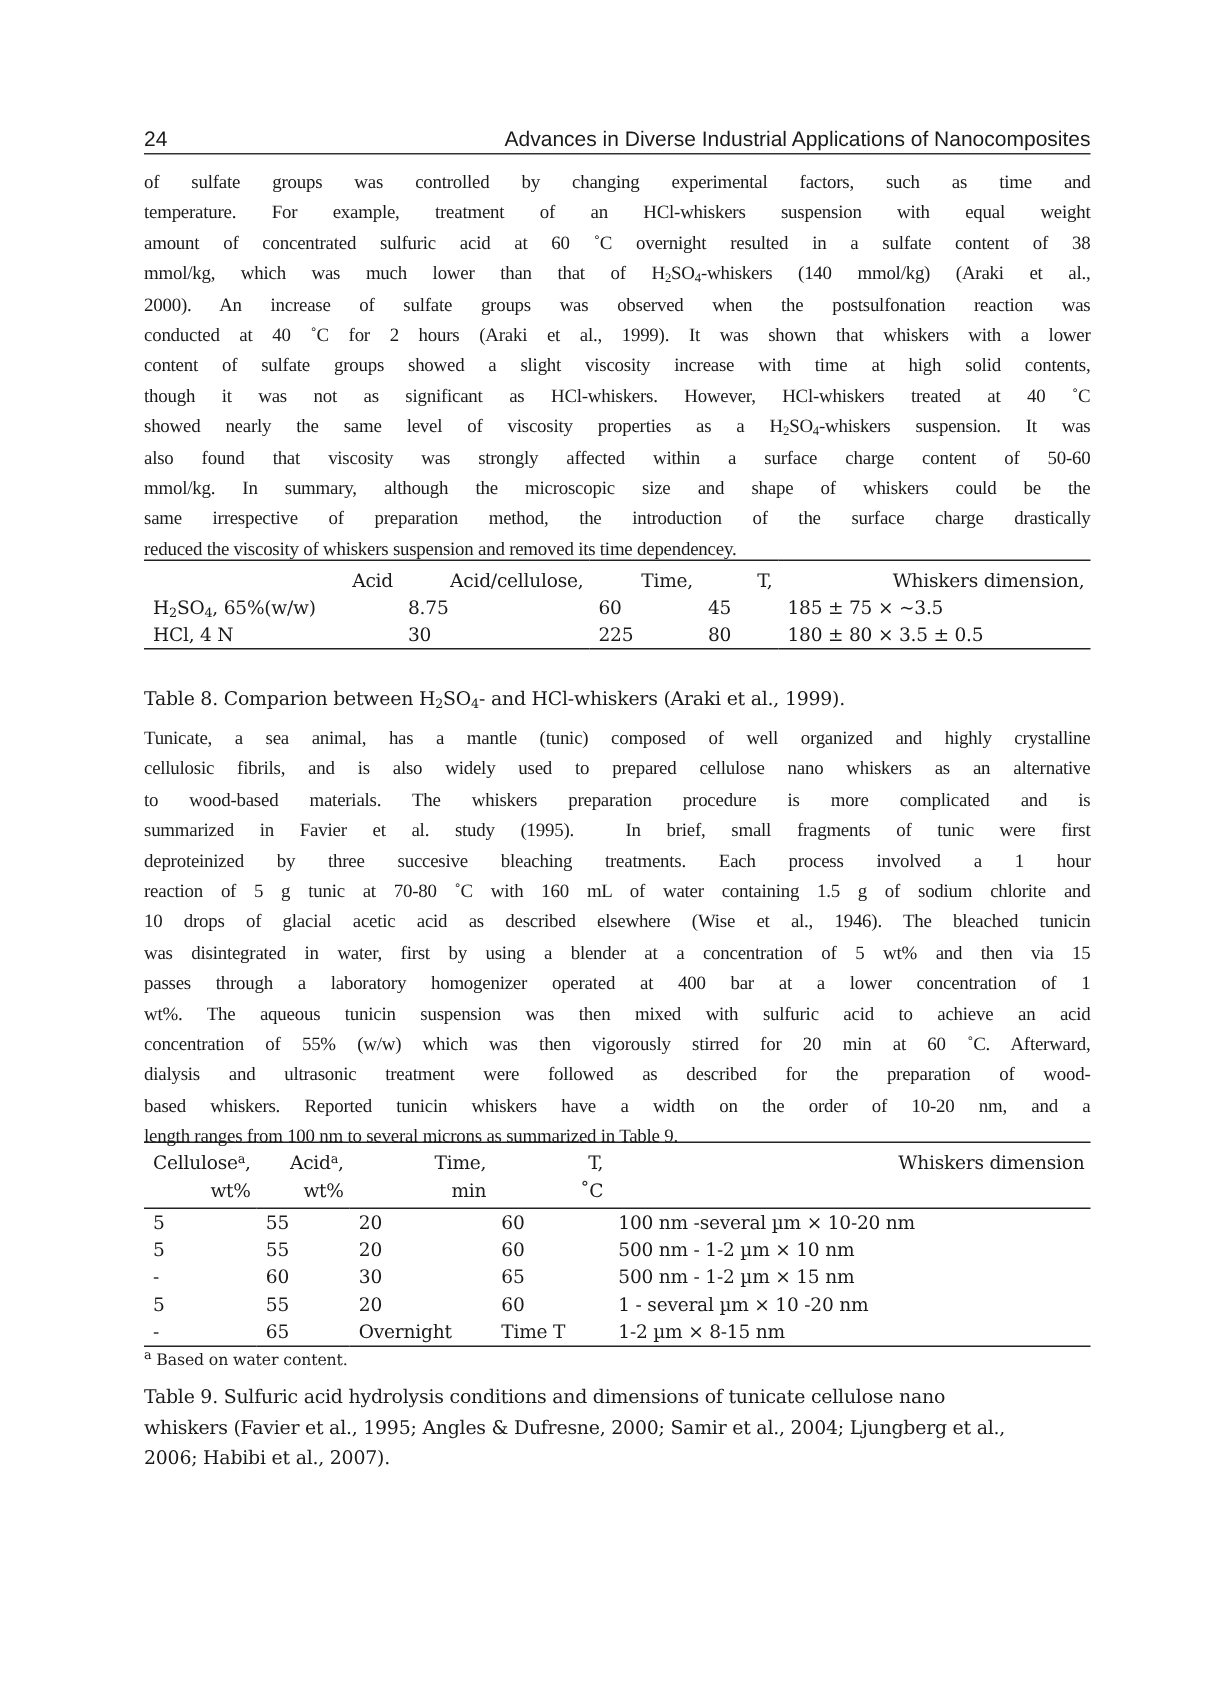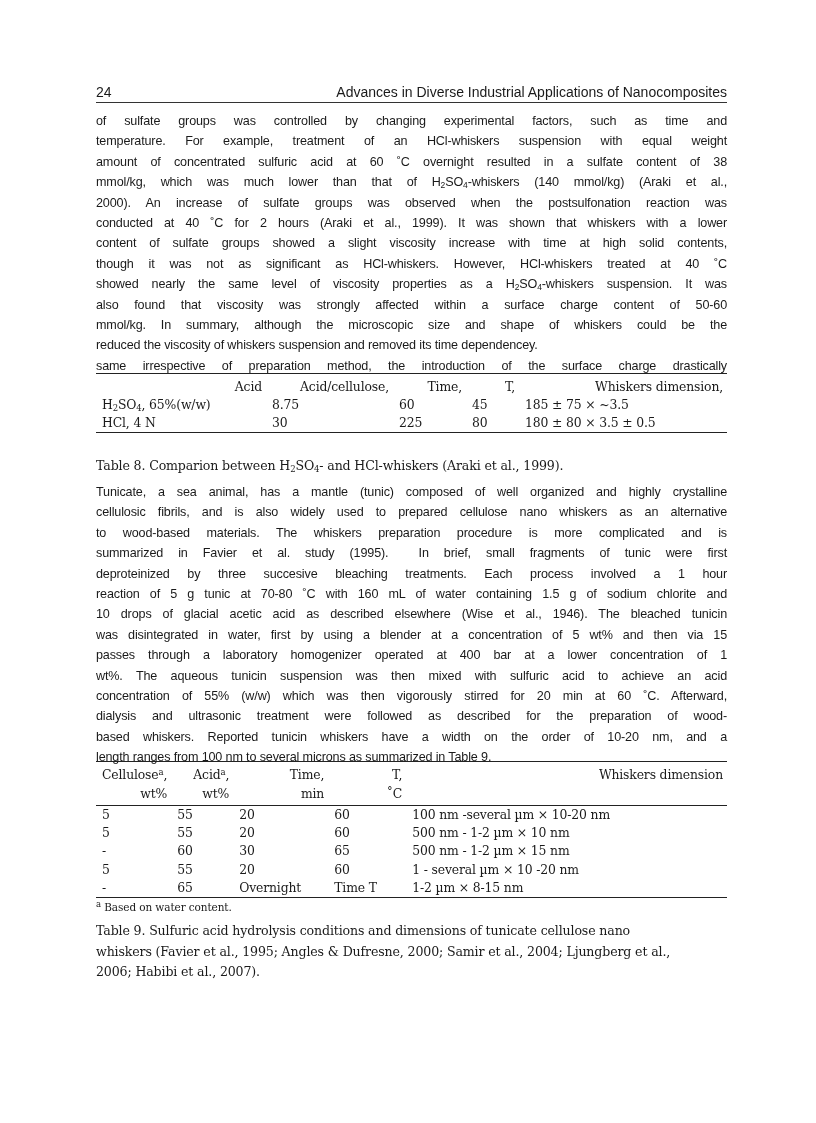--- a/index.html
+++ b/index.html
@@ -1,20 +1,20 @@
 <!DOCTYPE html>
 <html><head>
 <meta charset="utf-8">
 <style>
   html, body { margin: 0; padding: 0; background: #ffffff; }
   body { width: 816px; height: 1123px; position: relative; overflow: hidden; color: #1a1a1a; }
   .page-header { position: absolute; left: 96px; top: 82px; width: 631px; height: 20px; border-bottom: 1.5px solid #333; font-family: "Liberation Sans", "DejaVu Sans", sans-serif; font-size: 14px; }
   .page-number { position: absolute; left: 0; top: 2px; }
   .running-title { position: absolute; right: 0; top: 2px; }
-  .body-text { position: absolute; left: 96px; width: 631px; font-family: Liberation Sans, sans-serif; font-size: 12.6px; line-height: 20.4px; text-align: justify; letter-spacing: -0.15px; }
+  .body-text { position: absolute; left: 96px; width: 631px; font-family: Liberation Serif, serif; font-size: 12.6px; line-height: 20.4px; text-align: justify; letter-spacing: -0.15px; }
   .line { display: block; white-space: nowrap; text-align-last: justify; text-align: justify; }
   .line.last { text-align-last: left; }
   sub, sup { font-size: 8.5px; line-height: 0; }
   sub { vertical-align: -2px; }
   sup { vertical-align: 4px; }
   table.data { position: absolute; left: 96px; width: 631px; border-collapse: collapse; font-family: "DejaVu Serif", "Liberation Serif", serif; font-size: 12.4px; letter-spacing: -0.15px; }
   table.data thead tr.h1 th { border-top: 1.5px solid #222; padding-top: 3px; }
   table.data thead tr.h2 th { border-bottom: 1.2px solid #222; padding-bottom: 2px; }
   table.data th { font-weight: normal; text-align: right; padding: 0 4px 0 6px; line-height: 19px; vertical-align: top; }
   table.data td { padding: 0 4px 0 6px; line-height: 18.2px; text-align: left; white-space: nowrap; }
@@ -35,22 +35,22 @@
   <span class="line">temperature. For example, treatment of an HCl-whiskers suspension with equal weight</span>
   <span class="line">amount of concentrated sulfuric acid at 60 ˚C overnight resulted in a sulfate content of 38</span>
   <span class="line"><span>mmol/kg, which was much lower than that of H</span><sub>2</sub><span>SO</span><sub>4</sub><span>-whiskers (140 mmol/kg) (Araki et al.,</span></span>
   <span class="line">2000). An increase of sulfate groups was observed when the postsulfonation reaction was</span>
   <span class="line">conducted at 40 ˚C for 2 hours (Araki et al., 1999). It was shown that whiskers with a lower</span>
   <span class="line">content of sulfate groups showed a slight viscosity increase with time at high solid contents,</span>
   <span class="line">though it was not as significant as HCl-whiskers. However, HCl-whiskers treated at 40 ˚C</span>
   <span class="line"><span>showed nearly the same level of viscosity properties as a H</span><sub>2</sub><span>SO</span><sub>4</sub><span>-whiskers suspension. It was</span></span>
   <span class="line">also found that viscosity was strongly affected within a surface charge content of 50-60</span>
   <span class="line">mmol/kg. In summary, although the microscopic size and shape of whiskers could be the</span>
+  <span class="line">same irrespective of preparation method, the introduction of the surface charge drastically</span>
   <span class="line last">reduced the viscosity of whiskers suspension and removed its time dependencey.</span>
-  <span class="line">same irrespective of preparation method, the introduction of the surface charge drastically</span>
 </div>
 
 <table class="data" style="top:373px;">
   <colgroup>
     <col style="width:170px">
       <col style="width:127px">
       <col style="width:73px">
       <col style="width:53px">
       <col>
   </colgroup>

